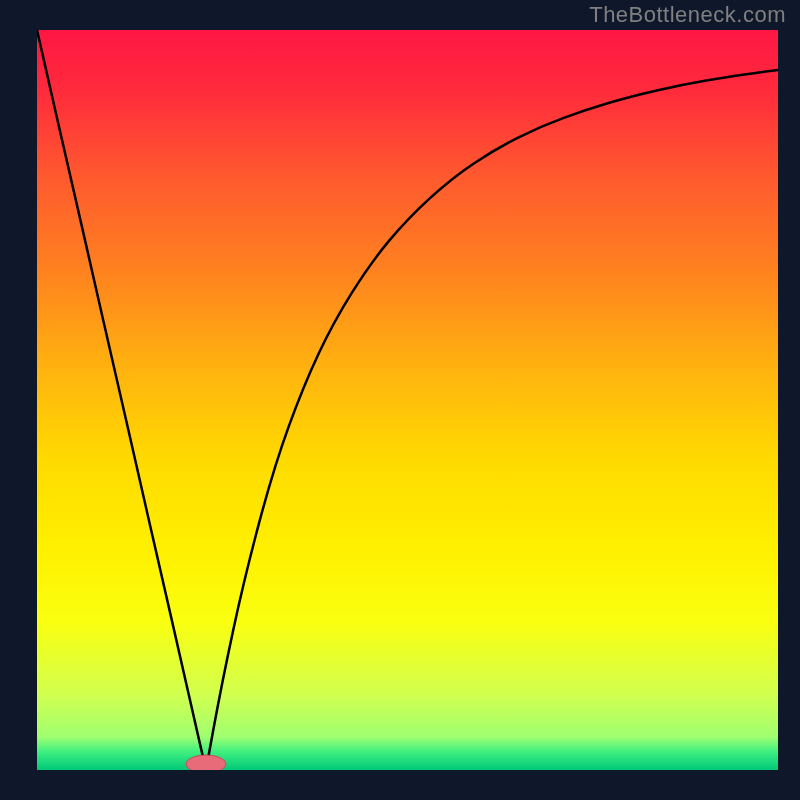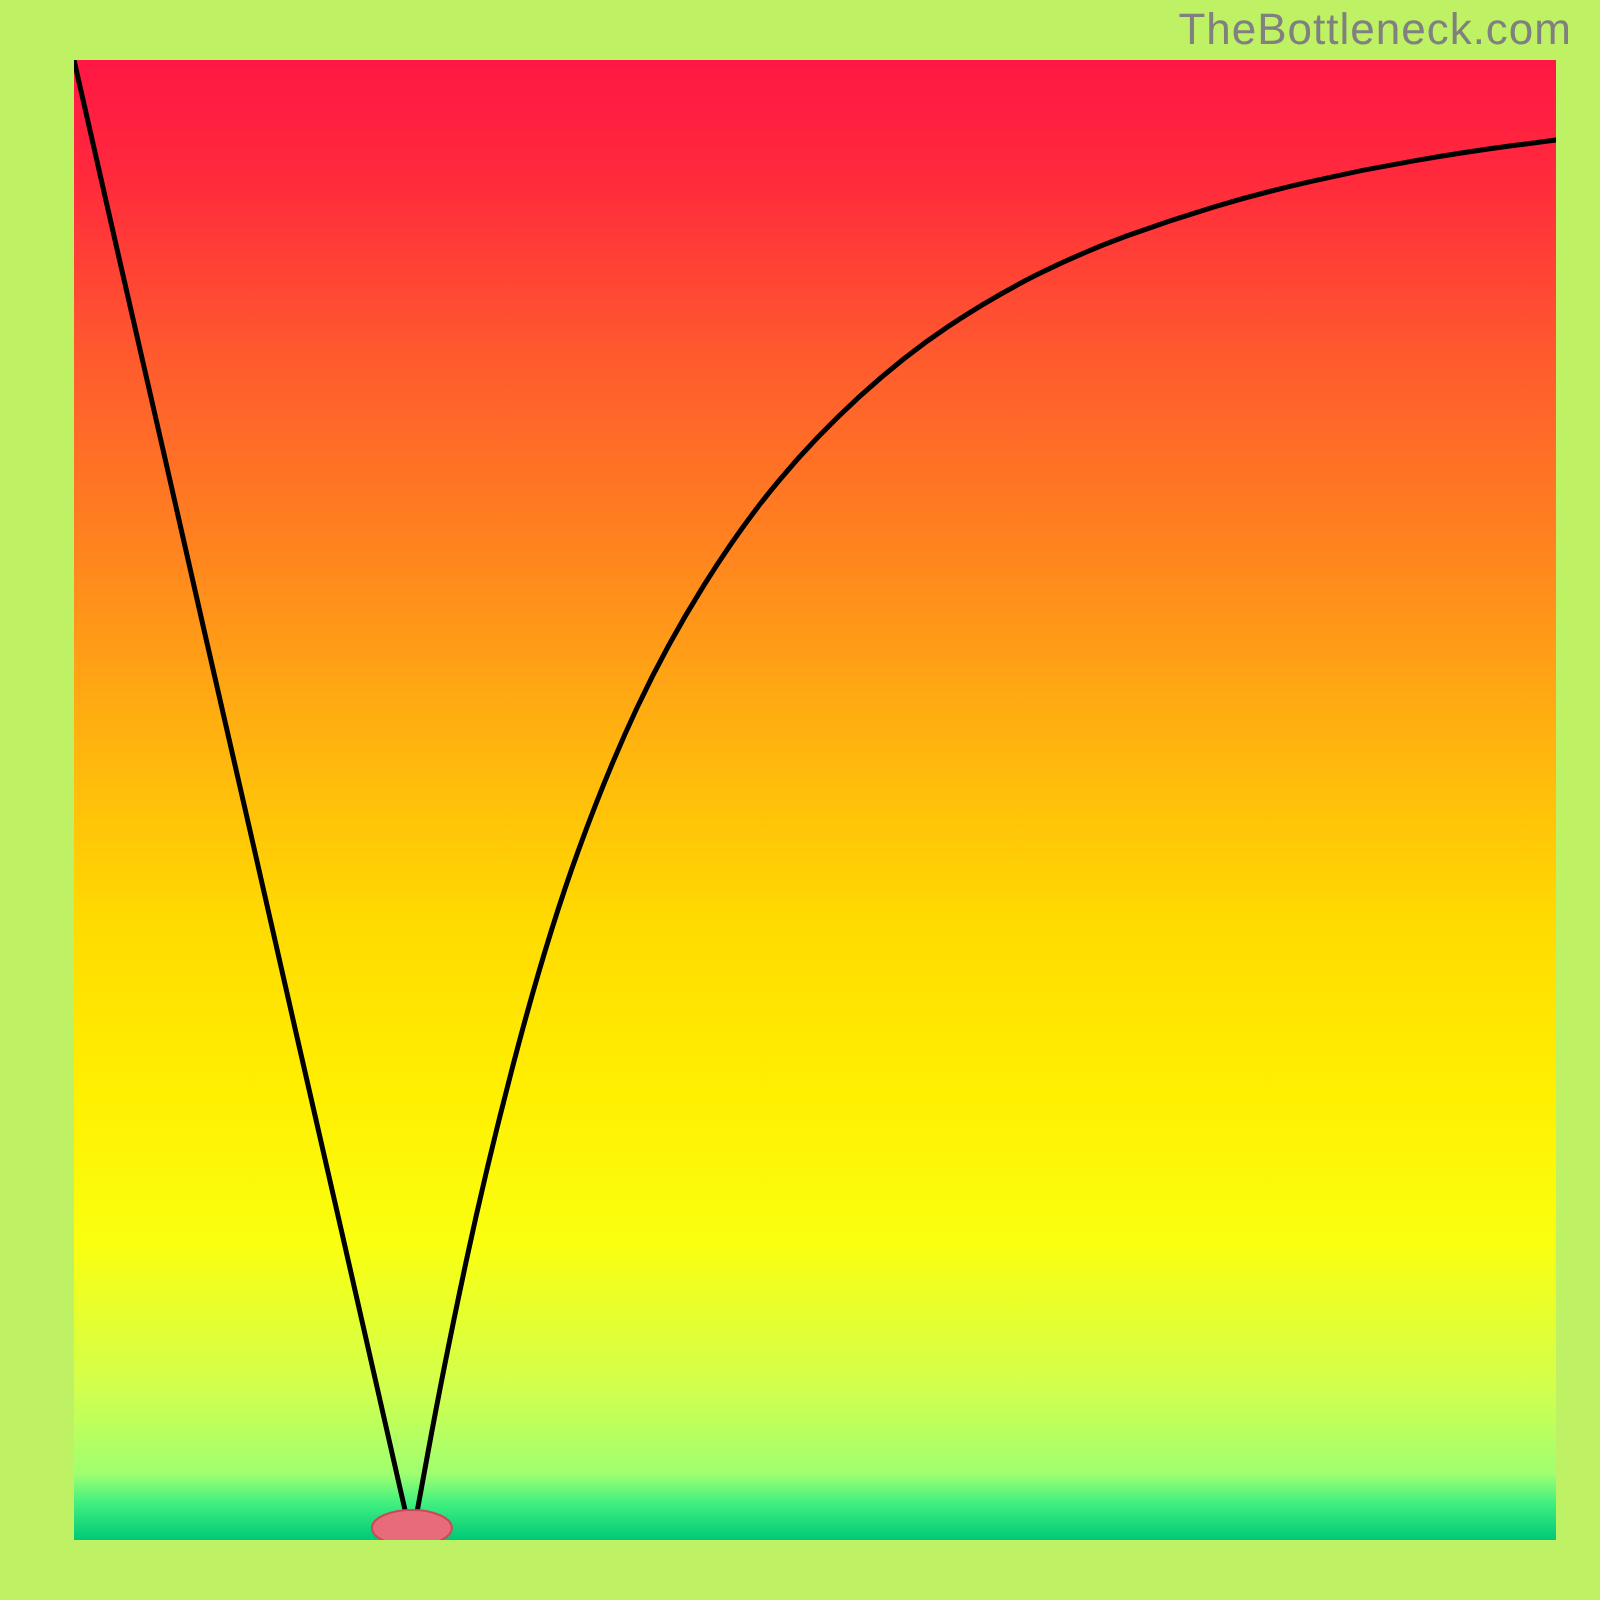--- a/index.html
+++ b/index.html
@@ -8,21 +8,21 @@
     width: 800px;
     height: 800px;
     overflow: hidden;
     background: #000;
     font-family: Arial, Helvetica, sans-serif;
   }
   .frame {
     position: relative;
     width: 800px;
     height: 800px;
-    background: #bef264;
+    background: #0f172a;
   }
   .watermark {
     position: absolute;
     top: 2px;
     right: 14px;
     color: #808080;
     font-size: 22px;
     font-weight: 400;
     letter-spacing: 0.5px;
     z-index: 10;

